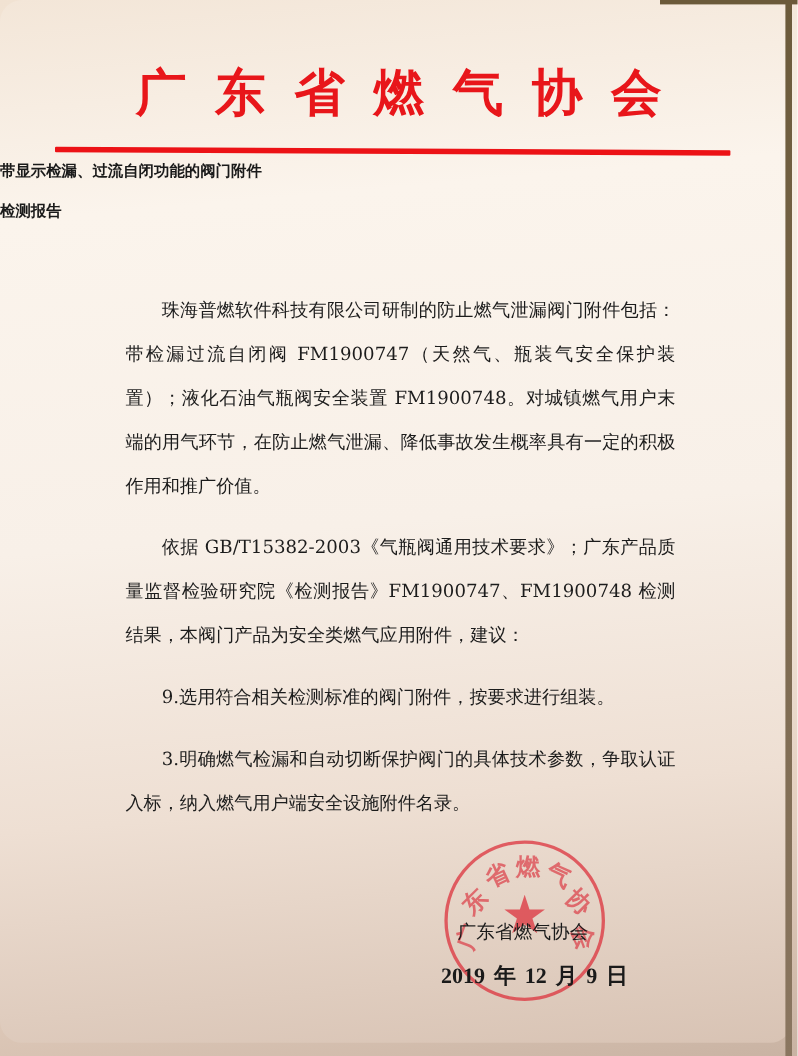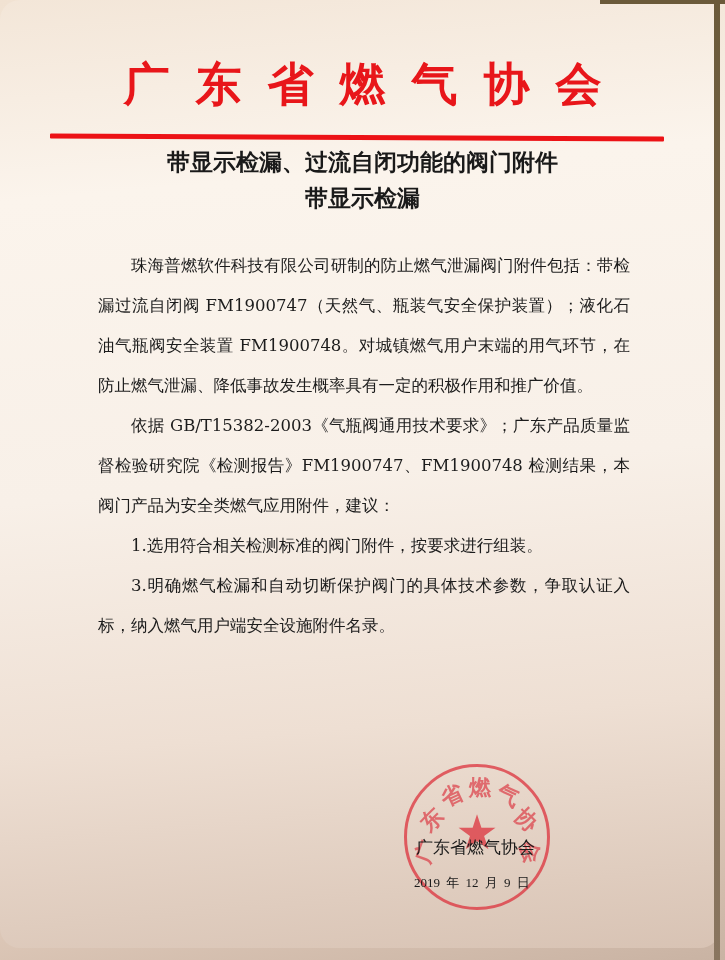--- a/index.html
+++ b/index.html
@@ -25,75 +25,76 @@
     position: absolute; left: 0; width: 725px; top: 54px;
     text-align: center; color: #e8161a;
     font-family: "DejaVu Serif", "Liberation Serif", serif;
     font-size: 46px; font-weight: bold; letter-spacing: 26px; text-indent: 26px;
   }
   .header-rule {
     position: absolute; left: 50px; top: 135px; width: 614px; height: 5px;
     background: #ec1216; border-radius: 1px; transform: rotate(0.3deg);
   }
   .doc-title {
-    position: absolute; left: 0; width: 725px; text-align: center;
-    color: #1a1a1a; font-weight: bold; font-size: 23px;
+    position: absolute; left: 0; width: 725px; text-align: left;
+    color: #1a1a1a; font-weight: bold; font-size: 14px;
     font-family: "DejaVu Serif", "Liberation Serif", serif;
   }
   .doc-title.l1 { top: 147px; }
   .doc-title.l2 { top: 183px; }
   .body-text {
     position: absolute; left: 98px; top: 246px; width: 532px;
     color: #1c1c1c; font-size: 16.5px; line-height: 40px;
     font-family: "DejaVu Serif", "Liberation Serif", serif;
     text-align: justify; text-justify: inter-character;
   }
-  .para { text-indent: 2em; margin: 0; }
+  .para { text-indent: 2em; margin: 16px; }
   .seal {
     position: absolute; left: 404px; top: 764px; width: 140px; height: 140px;
     border: 3px solid rgba(220, 50, 60, 0.75); border-radius: 50%;
   }
   .seal-star {
     position: absolute; left: 45px; top: 40px; width: 50px; height: 50px;
     color: rgba(220, 50, 60, 0.75); font-size: 48px; line-height: 50px; text-align: center;
   }
   .seal-text {
     position: absolute; left: 0; top: 0; width: 140px; height: 140px;
   }
   .seal-char {
     position: absolute; color: rgba(220, 60, 70, 0.7); font-size: 22px; font-weight: bold;
     font-family: "DejaVu Serif", serif;
   }
   .sign-org {
     position: absolute; left: 416px; top: 836px;
     color: #1a1a1a; font-size: 17px; font-family: "DejaVu Serif", "Liberation Serif", serif;
   }
   .sign-date {
-    position: absolute; left: 414px; top: 874px;
-    color: #1a1a1a; font-size: 13px; font-family: "Liberation Serif", "DejaVu Serif", serif;
+    position: absolute; left: 401px; top: 874px;
+    color: #1a1a1a; font-size: 20px; font-family: "Liberation Serif", "DejaVu Serif", serif;
     word-spacing: 3px;
+    font-weight: bold;
   }
 </style>
 </head>
 <body>
 
 <div class="paper">
   <div class="edge-top"></div>
   <div class="edge-right"></div>
 
   <div class="header-title">广东省燃气协会</div>
   <div class="header-rule"></div>
 
   <div class="doc-title l1">带显示检漏、过流自闭功能的阀门附件</div>
-  <div class="doc-title l2">带显示检漏</div>
+  <div class="doc-title l2">检测报告</div>
 
   <div class="body-text">
     <p class="para">珠海普燃软件科技有限公司研制的防止燃气泄漏阀门附件包括：带检漏过流自闭阀 FM1900747（天然气、瓶装气安全保护装置）；液化石油气瓶阀安全装置 FM1900748。对城镇燃气用户末端的用气环节，在防止燃气泄漏、降低事故发生概率具有一定的积极作用和推广价值。</p>
     <p class="para">依据 GB/T15382-2003《气瓶阀通用技术要求》；广东产品质量监督检验研究院《检测报告》FM1900747、FM1900748 检测结果，本阀门产品为安全类燃气应用附件，建议：</p>
-    <p class="para">1.选用符合相关检测标准的阀门附件，按要求进行组装。</p>
+    <p class="para">9.选用符合相关检测标准的阀门附件，按要求进行组装。</p>
     <p class="para">3.明确燃气检漏和自动切断保护阀门的具体技术参数，争取认证入标，纳入燃气用户端安全设施附件名录。</p>
   </div>
 
   <div class="seal">
     <div class="seal-star">★</div>
     <div class="seal-text">
       <span class="seal-char" style="left:8px; top:70px; transform:rotate(-70deg);">广</span>
       <span class="seal-char" style="left:14px; top:38px; transform:rotate(-45deg);">东</span>
       <span class="seal-char" style="left:34px; top:14px; transform:rotate(-25deg);">省</span>
       <span class="seal-char" style="left:62px; top:6px; transform:rotate(0deg);">燃</span>

